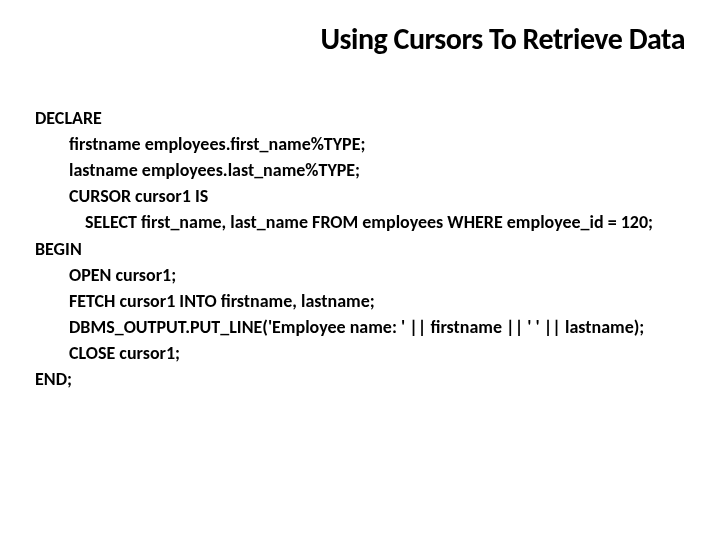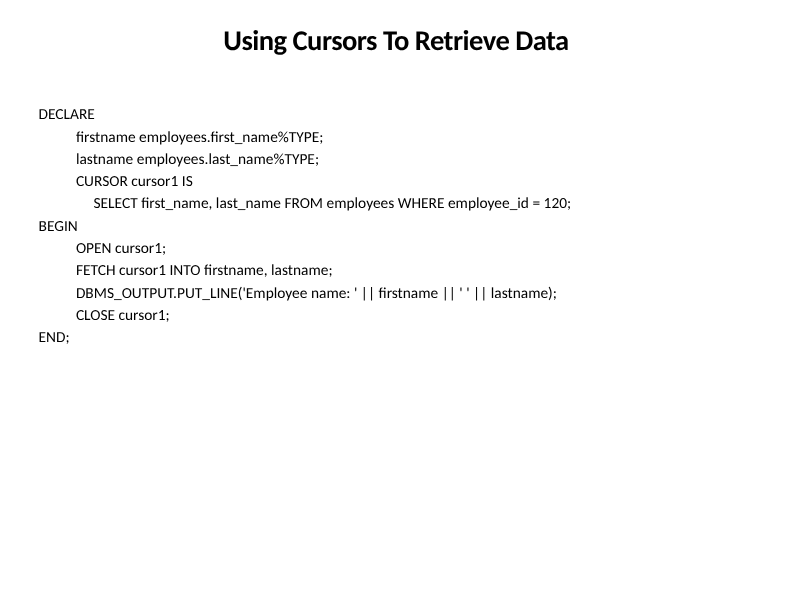--- a/index.html
+++ b/index.html
@@ -9,29 +9,29 @@
     height: 540px;
     background: #fff;
     font-family: Calibri, "Segoe UI", Arial, sans-serif;
     color: #000;
     overflow: hidden;
   }
   .slide {
     padding: 20px 35px 0 35px;
   }
   .title {
-    font-size: 26px;
+    font-size: 30px;
     font-weight: 700;
     margin: 0 0 22px 0;
-    text-align: center;
+    text-align: right;
     letter-spacing: -0.5px;
   }
   .code {
-    font-size: 14px;
-    font-weight: 400;
+    font-size: 18px;
+    font-weight: 700;
     line-height: 1.45;
     white-space: pre;
   }
   .ind1 { margin-left: 34px; display: inline-block; }
   .ind2 { margin-left: 50px; display: inline-block; }
 </style>
 </head>
 <body>
 
 <div class="slide">

